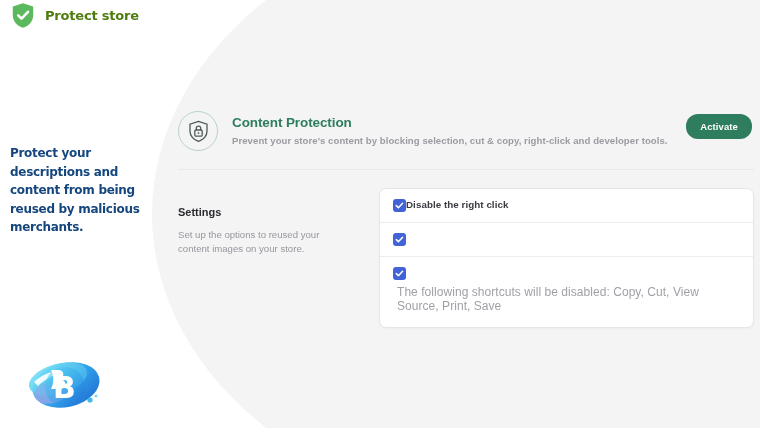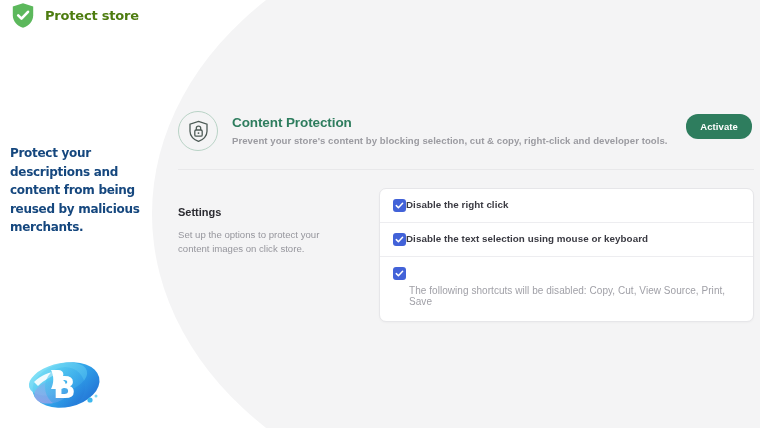--- a/index.html
+++ b/index.html
@@ -204,24 +204,24 @@
     cursor: pointer;
   }
   .cbx svg { display: block; }
   .option-label {
     font-size: 9.8px;
     color: #3a3a42;
     font-weight: 600;
     letter-spacing: 0.05px;
   }
   .option-note {
-    font-size: 10px;
+    font-size: 12px;
     color: #a0a0a7;
     margin-top: 5px;
-    margin-left: 16px;
+    margin-left: 4px;
     letter-spacing: 0.05px;
   }
 </style>
 </head>
 <body>
 
 <div id="stage">
 
   <div class="bg-blob-2"></div>
   <div class="bg-blob"></div>
@@ -281,21 +281,21 @@
       <div class="head-text">
         <div class="head-title">Content Protection</div>
         <div class="head-sub">Prevent your store's content by blocking selection, cut &amp; copy, right-click and developer tools.</div>
       </div>
       <button class="activate-btn">Activate</button>
     </div>
 
     <div class="settings-row">
       <div class="settings-left">
         <div class="settings-title">Settings</div>
-        <div class="settings-desc">Set up the options to protect your content images on click store.</div>
+        <div class="settings-desc">Set up the options to reused your content images on your store.</div>
       </div>
 
       <div class="options-card">
 
         <div class="option">
           <div class="option-main">
             <span class="cbx">
               <svg width="9" height="9" viewBox="0 0 9 9">
                   <path d="M1.3 4.6 L3.4 6.7 L7.6 2.2" fill="none" stroke="#ffffff" stroke-width="1.5" stroke-linecap="round" stroke-linejoin="round"></path>
                 </svg>
@@ -304,21 +304,20 @@
           </div>
         </div>
 
         <div class="option">
           <div class="option-main">
             <span class="cbx">
               <svg width="9" height="9" viewBox="0 0 9 9">
                   <path d="M1.3 4.6 L3.4 6.7 L7.6 2.2" fill="none" stroke="#ffffff" stroke-width="1.5" stroke-linecap="round" stroke-linejoin="round"></path>
                 </svg>
             </span>
-            <span class="option-label">Disable the text selection using mouse or keyboard</span>
           </div>
         </div>
 
         <div class="option">
           <div class="option-main">
             <span class="cbx">
               <svg width="9" height="9" viewBox="0 0 9 9">
                   <path d="M1.3 4.6 L3.4 6.7 L7.6 2.2" fill="none" stroke="#ffffff" stroke-width="1.5" stroke-linecap="round" stroke-linejoin="round"></path>
                 </svg>
             </span>

